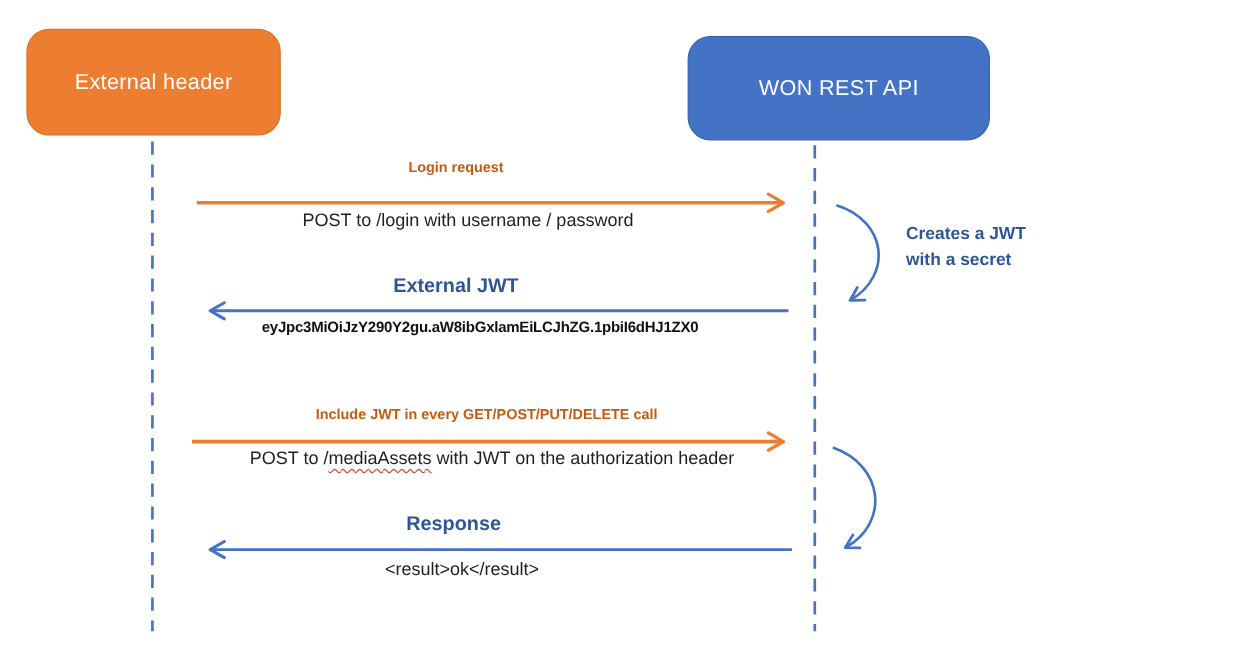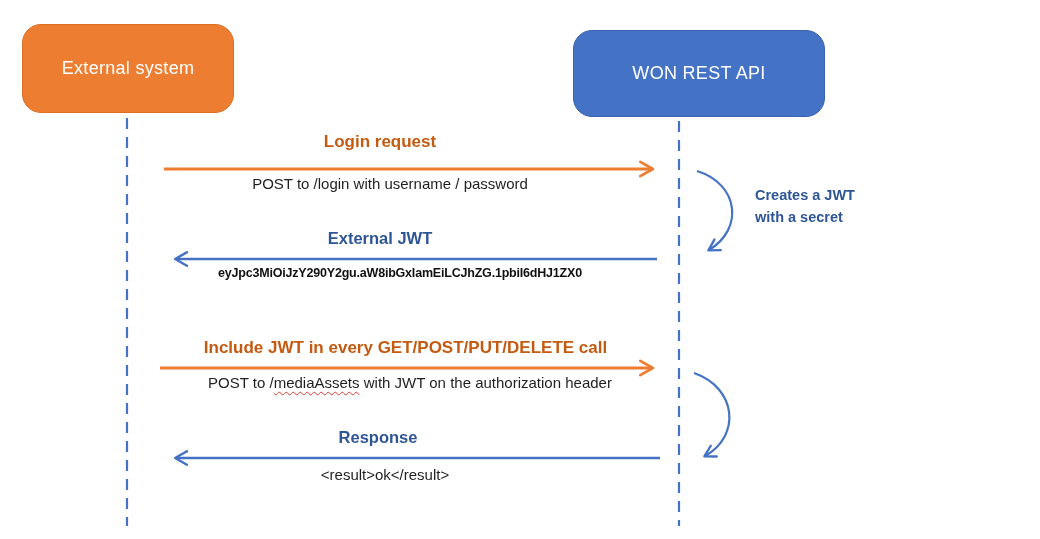--- a/index.html
+++ b/index.html
@@ -16,21 +16,21 @@
   }
   .actor-external{
     left:22px;top:24px;width:212px;height:89px;
     background:var(--orange-fill);border:1.5px solid var(--orange-border);
   }
   .actor-api{
     left:573px;top:30px;width:252px;height:87px;
     background:var(--blue-fill);border:1.5px solid var(--blue-border);
   }
   .msg-title{text-align:center;font-weight:bold;}
-  .msg-title.orange{color:var(--orange-text);font-size:17px;}
+  .msg-title.orange{color:var(--orange-text);font-size:12px;}
   .msg-title.blue{color:var(--blue-text);font-size:16.5px;}
   .msg-detail{text-align:center;color:var(--ink);font-size:15px;}
   .msg-detail.jwt{font-weight:bold;font-size:12.5px;letter-spacing:-0.2px;color:#111111;}
   .squiggle{
     text-decoration:underline;
     text-decoration-style:wavy;
     text-decoration-color:var(--squiggle-red);
     text-decoration-thickness:1px;
     text-underline-offset:3px;
   }
@@ -65,21 +65,21 @@
     <line x1="164" y1="169" x2="652" y2="169" style="stroke:var(--orange-fill)" stroke-width="3" marker-end="url(#arrow-o)"></line>
     <line x1="657" y1="259" x2="176" y2="259" style="stroke:var(--arrow-blue)" stroke-width="2.4" marker-end="url(#arrow-b)"></line>
     <line x1="160" y1="368" x2="652" y2="368" style="stroke:var(--orange-fill)" stroke-width="3" marker-end="url(#arrow-o)"></line>
     <line x1="660" y1="458" x2="176" y2="458" style="stroke:var(--arrow-blue)" stroke-width="2.4" marker-end="url(#arrow-b)"></line>
 
     <path d="M 697 171 C 739 184, 744 229, 709 250" fill="none" style="stroke:var(--arrow-blue)" stroke-width="2.2" marker-end="url(#arrow-b)"></path>
     <path d="M 694 373 C 737 388, 741 436, 705 456" fill="none" style="stroke:var(--arrow-blue)" stroke-width="2.2" marker-end="url(#arrow-b)"></path>
   </svg>
 
   <div class="abs actor actor-external">
-    <span>External system</span>
+    <span>External header</span>
   </div>
 
   <div class="abs actor actor-api">
     <span>WON REST API</span>
   </div>
 
   <div class="abs msg-title orange" style="left:230px;top:132px;width:300px;">Login request</div>
   <div class="abs msg-detail" style="left:155px;top:175px;width:470px;">POST to /login with username / password</div>
 
   <div class="abs msg-title blue" style="left:230px;top:229px;width:300px;">External JWT</div>

